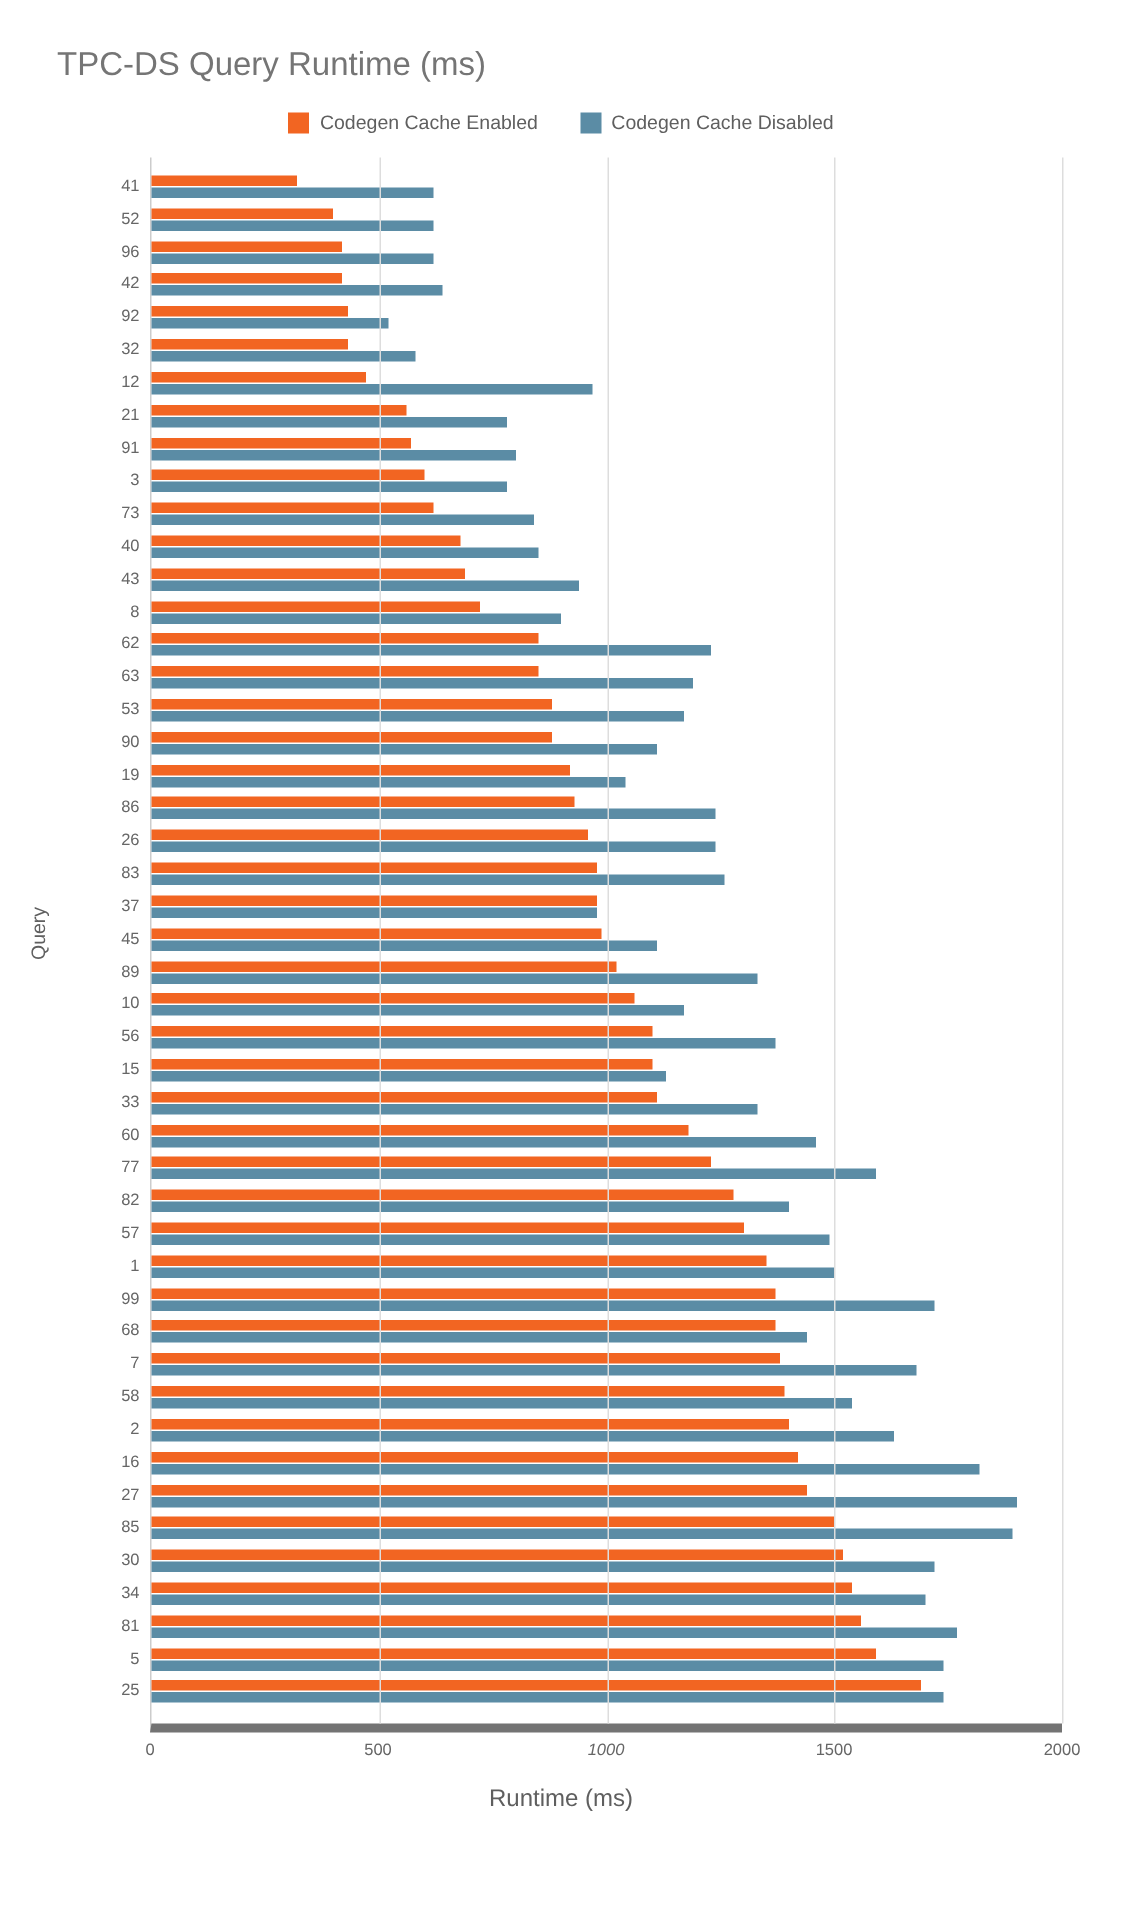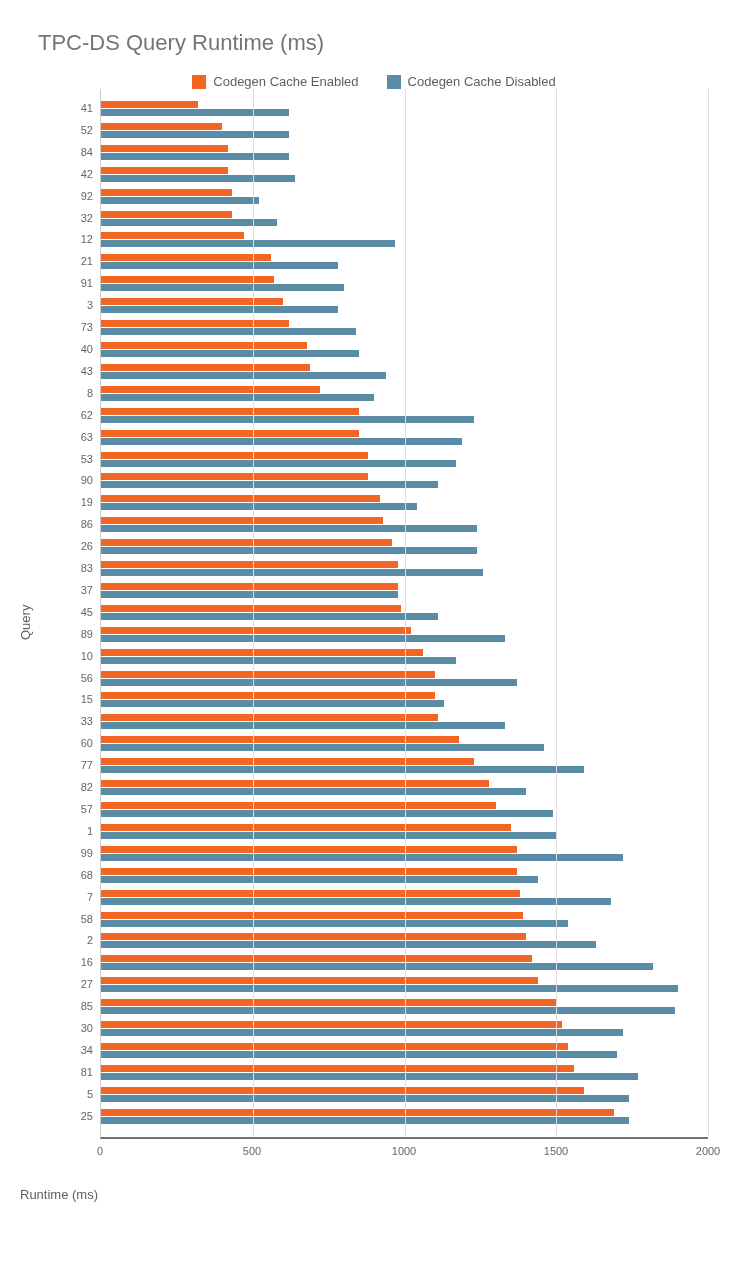--- a/index.html
+++ b/index.html
@@ -14,35 +14,35 @@
   .title {
     font-size: 22px;
     color: #757575;
     margin-bottom: 18px;
     margin-left: 18px;
   }
   .legend {
     display: flex;
     justify-content: center;
     gap: 28px;
-    margin-bottom: 0;
+    margin-bottom: 16px;
     font-size: 13px;
     color: #5f5f5f;
   }
   .legend-item { display: flex; align-items: center; gap: 7px; }
   .legend-swatch { width: 14px; height: 14px; }
   .sw-enabled { background: #f26522; }
   .sw-disabled { background: #5b8ca5; }
   .chart-area {
     position: relative;
     margin-left: 80px;
     margin-right: 20px;
     height: 1050px;
     border-left: 1px solid #ccc;
-    border-bottom: 2px solid #737373;
+    border-bottom: 6px solid #737373;
   }
   .gridline {
     position: absolute;
     top: 0; bottom: 0;
     border-left: 1px solid #ddd;
   }
   .bars-container {
     position: absolute;
     top: 10px;
     left: 0;
@@ -79,24 +79,24 @@
     height: 20px;
   }
   .x-tick {
     position: absolute;
     top: 6px;
     font-size: 11px;
     color: #666;
     transform: translateX(-50%);
   }
   .xlabel {
-    text-align: left;
-    font-size: 13px;
+    text-align: center;
+    font-size: 16px;
     color: #5f5f5f;
-    margin-top: 28px;
+    margin-top: 16px;
   }
   .yaxis-label {
     position: absolute;
     left: 18px;
     top: 640px;
     transform: rotate(-90deg);
     transform-origin: left top;
     font-size: 13px;
     color: #5f5f5f;
   }
@@ -126,21 +126,21 @@
         <span class="ylabel">41</span>
         <div class="bar enabled" style="width: 16%;"></div>
         <div class="bar disabled" style="width: 31%;"></div>
       </div>
       <div class="bar-group">
         <span class="ylabel">52</span>
         <div class="bar enabled" style="width: 20%;"></div>
         <div class="bar disabled" style="width: 31%;"></div>
       </div>
       <div class="bar-group">
-        <span class="ylabel">84</span>
+        <span class="ylabel">96</span>
         <div class="bar enabled" style="width: 21%;"></div>
         <div class="bar disabled" style="width: 31%;"></div>
       </div>
       <div class="bar-group">
         <span class="ylabel">42</span>
         <div class="bar enabled" style="width: 21%;"></div>
         <div class="bar disabled" style="width: 32%;"></div>
       </div>
       <div class="bar-group">
         <span class="ylabel">92</span>
@@ -360,18 +360,18 @@
     </div>
 <div class="gridline" style="left: 25%;"></div>
     <div class="gridline" style="left: 50%;"></div>
     <div class="gridline" style="left: 75%;"></div>
     <div class="gridline" style="left: 100%;"></div>
   </div>
 
 <div class="x-ticks" id="x-ticks">
     <span class="x-tick" style="left: 0%;">0</span>
     <span class="x-tick" style="left: 25%;">500</span>
-    <span class="x-tick" style="left: 50%;">1000</span>
+    <span class="x-tick" style="left: 50%; font-style: italic;">1000</span>
     <span class="x-tick" style="left: 75%;">1500</span>
     <span class="x-tick" style="left: 100%;">2000</span>
   </div>
 
 <div class="xlabel">Runtime (ms)</div>
 
 </body></html>

